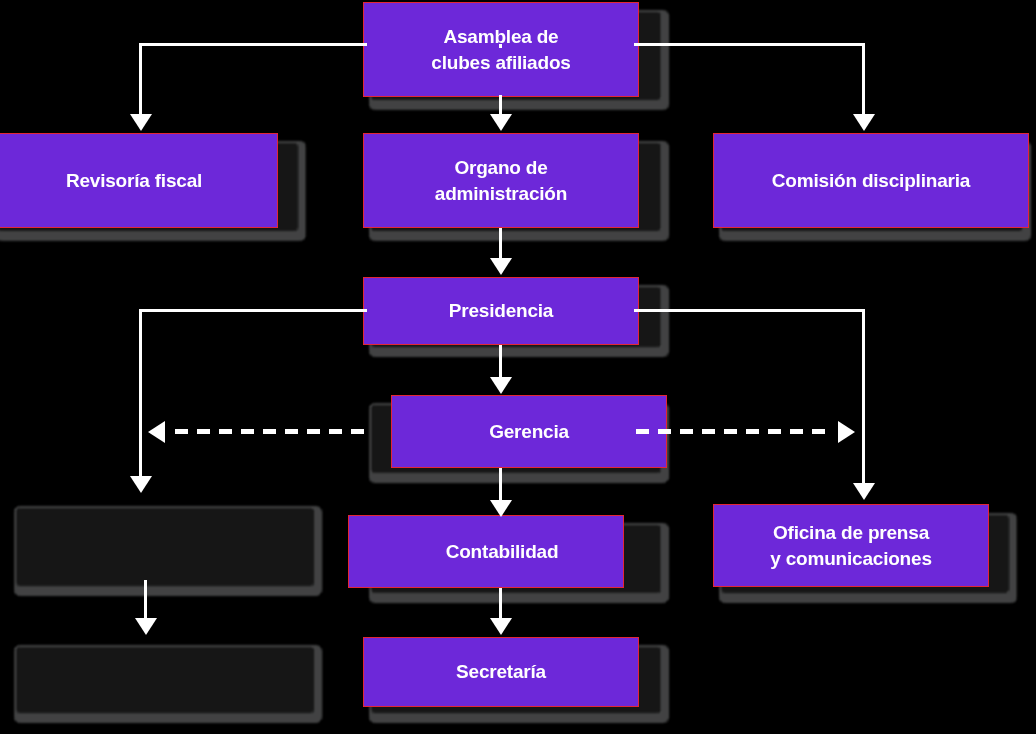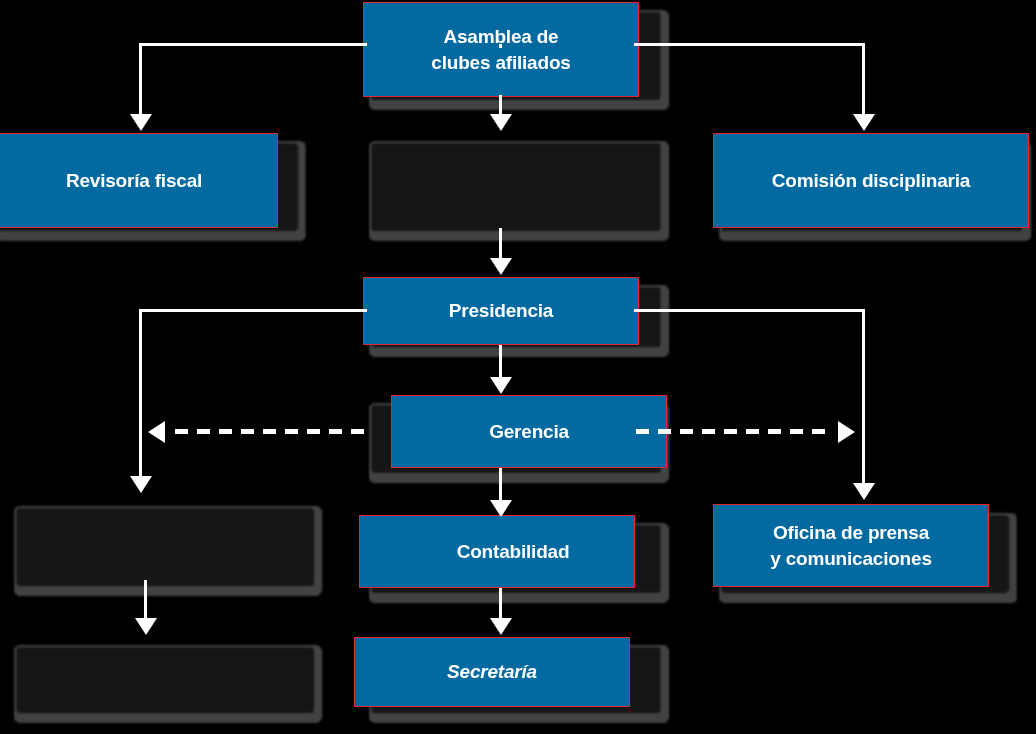--- a/index.html
+++ b/index.html
@@ -16,21 +16,21 @@
     width: 1036px;
     height: 734px;
     background: #000000;
     overflow: hidden;
   }
 
   
   .node {
     position: absolute;
     box-sizing: border-box;
-    background: #0369a1;
+    background: #6d28d9;
     border: 1.5px solid #e32636;
     display: flex;
     align-items: center;
     justify-content: center;
     text-align: center;
     z-index: 5;
   }
   .node .label {
     color: #ffffff;
     font-weight: bold;
@@ -169,41 +169,45 @@
 
   <div class="node" style="left:363px; top:2px; width:276px; height:95px;">
     <span class="label">Asamblea de
 clubes afiliados</span>
   </div>
 
   <div class="node" style="left:-10px; top:133px; width:288px; height:95px;">
     <span class="label">Revisoría fiscal</span>
   </div>
 
+  <div class="node" style="left:363px; top:133px; width:276px; height:95px;">
+    <span class="label">Organo de
+administración</span>
+  </div>
 
   <div class="node" style="left:713px; top:133px; width:316px; height:95px;">
     <span class="label">Comisión disciplinaria</span>
   </div>
 
   <div class="node" style="left:363px; top:277px; width:276px; height:68px;">
     <span class="label">Presidencia</span>
   </div>
 
   <div class="node" style="left:363px; top:395px; width:276px; height:73px;margin-left:28px;">
     <span class="label">Gerencia</span>
   </div>
 
 
-  <div class="node" style="left:359px; top:515px; width:276px; height:73px;padding-left:32px;">
+  <div class="node" style="left:348px; top:515px; width:276px; height:73px;padding-left:32px;">
     <span class="label">Contabilidad</span>
   </div>
 
   <div class="node" style="left:713px; top:504px; width:276px; height:83px;">
     <span class="label">Oficina de prensa
 y comunicaciones</span>
   </div>
 
 
-  <div class="node" style="left:354px; top:637px; width:276px; height:70px;font-style:italic;">
+  <div class="node" style="left:363px; top:637px; width:276px; height:70px;">
     <span class="label">Secretaría</span>
   </div>
 
 </div>
 
 </body></html>

